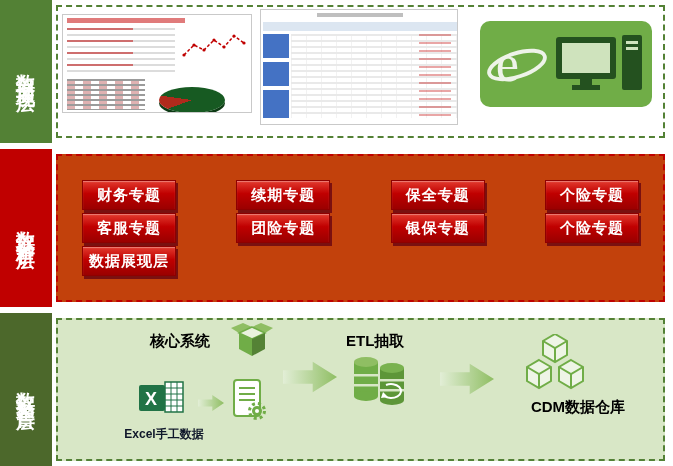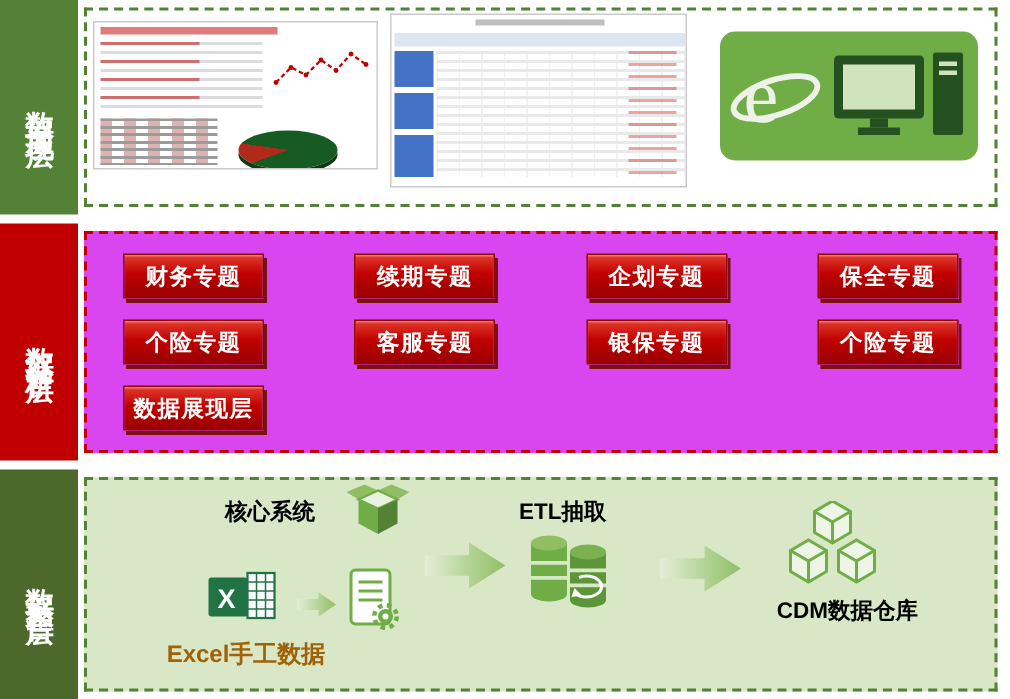--- a/index.html
+++ b/index.html
@@ -13,23 +13,23 @@
 
   .side { width:52px; flex:0 0 52px; display:flex; align-items:center; justify-content:center; }
   .side-top { background:#538135; }
   .side-mid { background:#c00000; }
   .side-bot { background:#4c682b; }
   .vlabel { writing-mode:vertical-rl; text-orientation:upright; color:#fff; font-weight:bold;
             font-size:19px; letter-spacing:5px; line-height:1; }
 
   .content { flex:1; position:relative; margin:5px 8px 5px 4px; }
   .content-top { background:#fff; border:2px dashed #538135; }
-  .content-mid { background:#d946ef; border:2px dashed #c00000;
+  .content-mid { background:#c2410c; border:2px dashed #c00000;
                  display:grid; grid-template-columns:repeat(4,94px); justify-content:space-between;
-                 align-content:center; row-gap:14px; padding:0 24px; }
+                 align-content:center; row-gap:3px; padding:0 24px; }
   .content-bot { background:#d8e7c6; border:2px dashed #538135; }
 
   
   .shot { position:absolute; background:#fff; border:1px solid #c9c9c9; overflow:hidden; }
   .shot1 { left:4px; top:7px; width:190px; height:99px; }
   .shot2 { left:202px; top:2px; width:198px; height:116px; }
   .shot .abs { position:absolute; }
   .s1-title { left:4px; top:3px; width:118px; height:5px; background:#e07b7b; }
   .s1-text  { left:4px; top:13px; width:108px; height:46px;
               background:repeating-linear-gradient(180deg,#dcdcdc 0 2px,transparent 2px 6px); }
@@ -58,31 +58,31 @@
   
   .topic-btn { height:30px; display:flex; align-items:center; justify-content:center;
                color:#fff; font-weight:bold; font-size:15px; letter-spacing:1px;
                background:linear-gradient(180deg,#e33b2f 0%,#c00000 45%,#9a0000 100%);
                border:1px solid #8e0000; box-shadow:2px 3px 0 #7a1010, inset 0 1px 1px rgba(255,255,255,.35);
                cursor:pointer; }
 
   
   .bot-item { position:absolute; }
   .lbl-big { font-size:15px; font-weight:bold; color:#000000; white-space:nowrap; }
-  .lbl-sm  { font-size:16px; font-weight:bold; color:#a16207; white-space:nowrap; text-align:center; }
+  .lbl-sm  { font-size:12px; font-weight:bold; color:#0f172a; white-space:nowrap; text-align:center; }
   .core-label { left:92px; top:12px; }
   .box-icon { left:172px; top:2px; }
   .etl-label { left:288px; top:12px; }
   .arrow { background:linear-gradient(90deg,#e2eed6,#8fbe63);
            clip-path:polygon(0 30%,55% 30%,55% 5%,100% 50%,55% 95%,55% 70%,0 70%); }
   .arrow1 { left:225px; top:40px; width:54px; height:34px; }
   .arrow2 { left:382px; top:42px; width:54px; height:34px; }
   .db-icon { left:292px; top:32px; }
   .cubes-icon { left:465px; top:14px; }
-  .cdm-label { left:447px; top:78px; width:120px; text-align:center; }
+  .cdm-label { left:460px; top:78px; width:120px; text-align:center; }
   .excel-icon { left:80px; top:60px; }
   .excel-label { left:52px; top:106px; width:108px; }
   .small-arrow { left:140px; top:74px; width:26px; height:18px; }
   .doc-icon { left:174px; top:58px; }
   .ireport-label { left:160px; top:106px; width:104px; }
 </style>
 </head>
 <body>
 
 <div class="page">
@@ -141,24 +141,24 @@
     </div>
   </section>
 
   <section class="band band-mid">
     <aside class="side side-mid">
       <span class="vlabel">数据分析层</span>
     </aside>
     <div class="content content-mid">
       <div class="topic-btn">财务专题</div>
       <div class="topic-btn">续期专题</div>
-      <div class="topic-btn">企划专题</div>
       <div class="topic-btn">保全专题</div>
       <div class="topic-btn">个险专题</div>
       <div class="topic-btn">客服专题</div>
+      <div class="topic-btn">团险专题</div>
       <div class="topic-btn">银保专题</div>
       <div class="topic-btn">个险专题</div>
       <div class="topic-btn">数据展现层</div>
     </div>
   </section>
 
   <section class="band band-bot">
     <aside class="side side-bot">
       <span class="vlabel">数据整合层</span>
     </aside>

